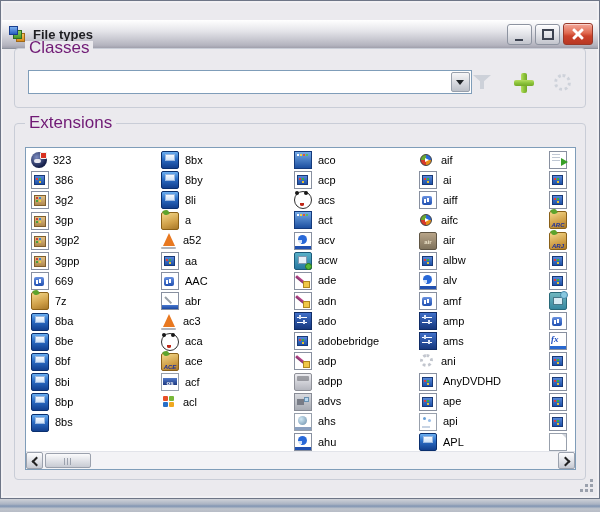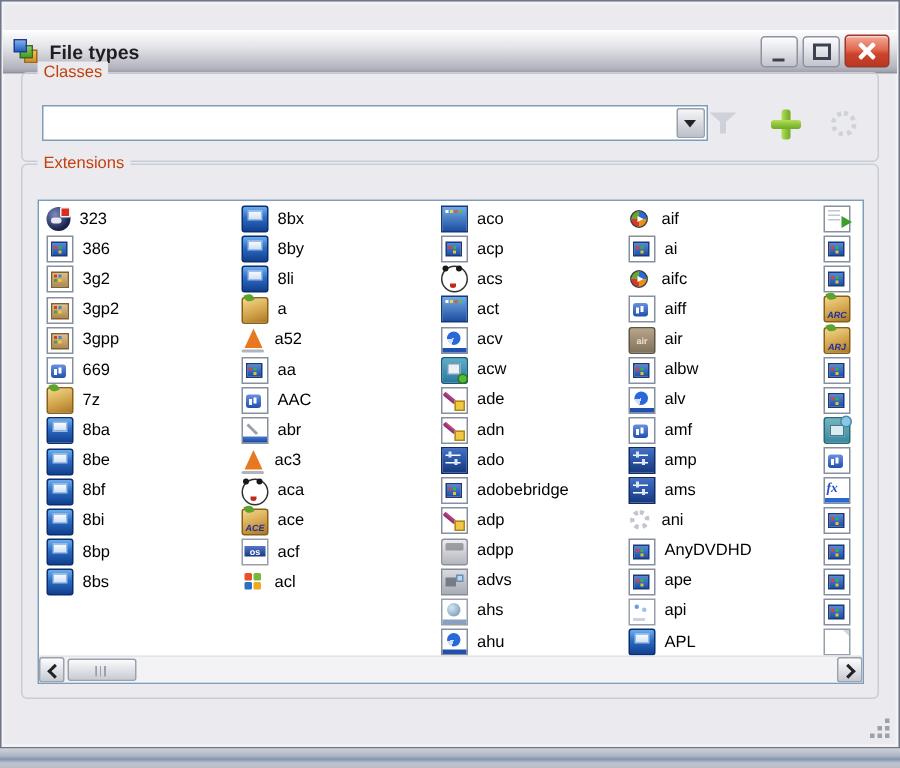--- a/index.html
+++ b/index.html
@@ -44,24 +44,24 @@
   }
   .tb-close::before,.tb-close::after{
     content:"";position:absolute;left:50%;top:50%;width:14px;height:3px;background:#fff;border-radius:1px;
   }
   .tb-close::before{transform:translate(-50%,-50%) rotate(45deg)}
   .tb-close::after{transform:translate(-50%,-50%) rotate(-45deg)}
   
   .group{position:absolute;border:1px solid #c9cdd7;border-radius:4px}
   .group-label{
     position:absolute;top:-8px;left:10px;background:#ebeaee;
-    padding:0 4px;font-size:11px;color:#c2410c;line-height:14px;
+    padding:0 4px;font-size:17px;color:#701a75;line-height:14px;
   }
   .g-classes{left:13px;top:47px;width:570px;height:58px}
-  .g-ext{left:13px;top:108px;width:570px;height:355px}
+  .g-ext{left:13px;top:122px;width:570px;height:355px}
   
   .combo{
     position:absolute;left:13px;top:21px;width:444px;height:24px;
     background:#fff;border:1px solid #7F9DB9;box-sizing:border-box;
   }
   .combo-value{position:absolute;left:4px;top:4px;font-size:12px;color:#000}
   .combo-btn{
     position:absolute;top:1px;right:1px;bottom:1px;width:19px;border-radius:2px;
     background:linear-gradient(#f6f6f8,#d4d6dc 60%,#bcc0c8);border:1px solid #98a0ac;box-sizing:border-box;
   }
@@ -262,20 +262,24 @@
             <div class="ext-item">
               <span class="fi ic-media-doc"></span>
               <span class="ext-label">386</span>
             </div>
             <div class="ext-item">
               <span class="fi ic-video-doc"></span>
               <span class="ext-label">3g2</span>
             </div>
             <div class="ext-item">
               <span class="fi ic-video-doc"></span>
+              <span class="ext-label">3gp</span>
+            </div>
+            <div class="ext-item">
+              <span class="fi ic-video-doc"></span>
               <span class="ext-label">3gp2</span>
             </div>
             <div class="ext-item">
               <span class="fi ic-video-doc"></span>
               <span class="ext-label">3gpp</span>
             </div>
             <div class="ext-item">
               <span class="fi ic-audio-doc"></span>
               <span class="ext-label">669</span>
             </div>
@@ -427,26 +431,26 @@
           <div class="ext-col">
             <div class="ext-item">
               <span class="fi ic-mediaplayer"></span>
               <span class="ext-label">aif</span>
             </div>
             <div class="ext-item">
               <span class="fi ic-media-doc"></span>
               <span class="ext-label">ai</span>
             </div>
             <div class="ext-item">
+              <span class="fi ic-audio-doc"></span>
+              <span class="ext-label">aiff</span>
+            </div>
+            <div class="ext-item">
               <span class="fi ic-mediaplayer"></span>
               <span class="ext-label">aifc</span>
-            </div>
-            <div class="ext-item">
-              <span class="fi ic-audio-doc"></span>
-              <span class="ext-label">aiff</span>
             </div>
             <div class="ext-item">
               <span class="fi ic-air-brown" data-glyph="air"></span>
               <span class="ext-label">air</span>
             </div>
             <div class="ext-item">
               <span class="fi ic-media-doc"></span>
               <span class="ext-label">albw</span>
             </div>
             <div class="ext-item">

